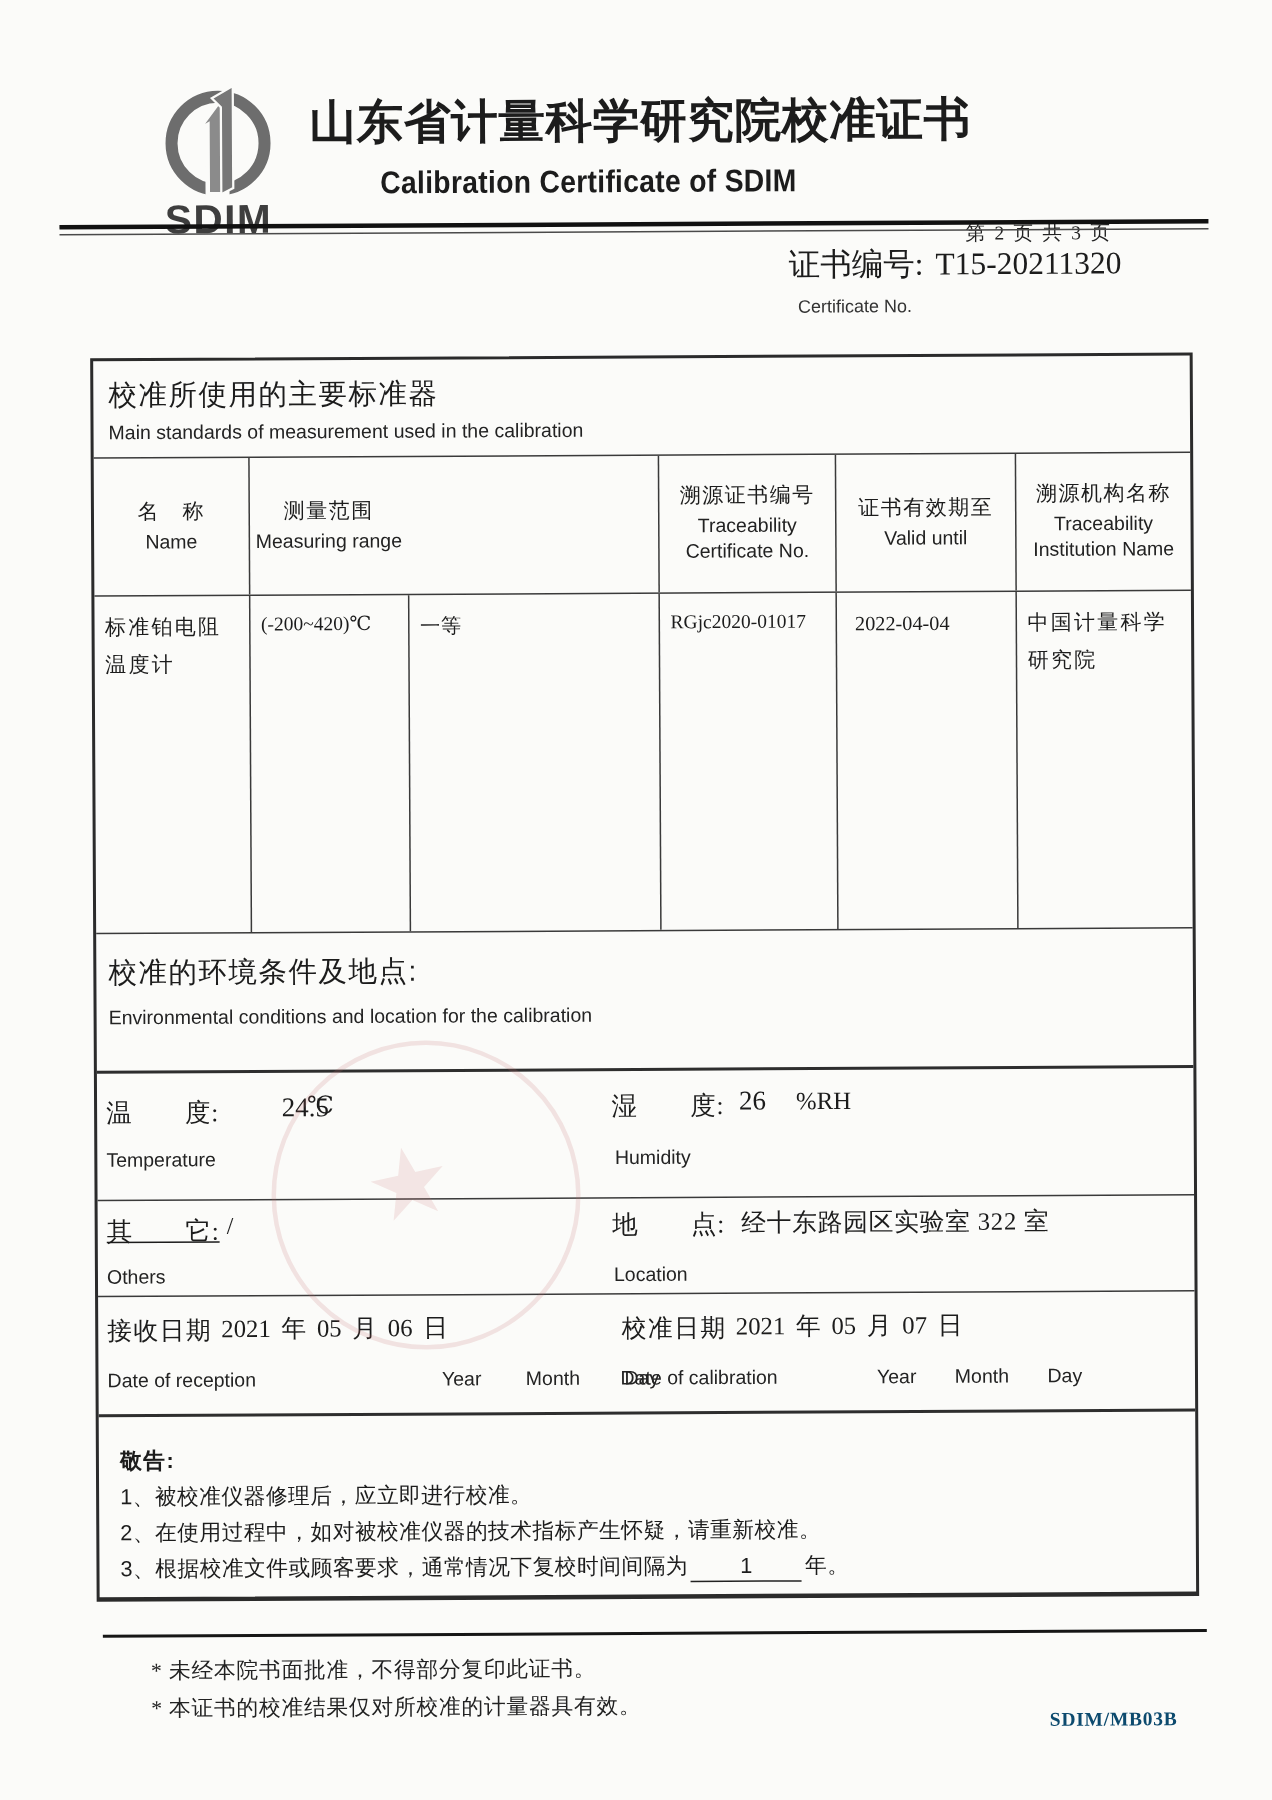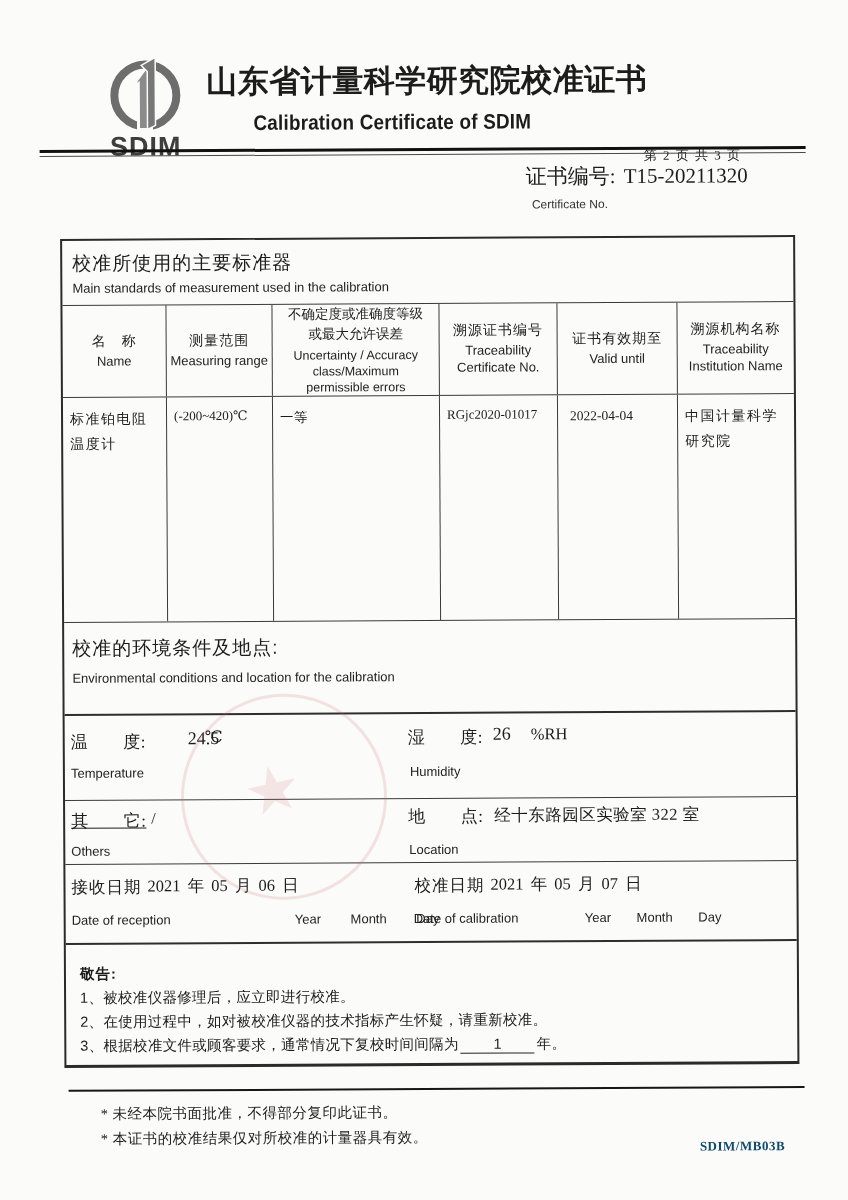--- a/index.html
+++ b/index.html
@@ -110,24 +110,20 @@
 
       <div class="t-sec sec-hdr">
         <div class="col c1 th sans">
           <div class="th-cn">名　称</div>
           <div class="th-en">Name</div>
         </div>
         <div class="col c2 th sans">
           <div class="th-cn">测量范围</div>
           <div class="th-en">Measuring range</div>
         </div>
-        <div class="col c3 th sans">
-          <div class="th-cn small">不确定度或准确度等级或最大允许误差</div>
-          <div class="th-en small">Uncertainty / Accuracy class/Maximum permissible errors</div>
-        </div>
         <div class="col c5 th sans">
           <div class="th-cn">证书有效期至</div>
           <div class="th-en">Valid until</div>
         </div>
         <div class="col c4 th sans">
           <div class="th-cn">溯源证书编号</div>
           <div class="th-en">Traceability Certificate No.</div>
         </div>
         <div class="col c6 th sans">
           <div class="th-cn">溯源机构名称</div>

